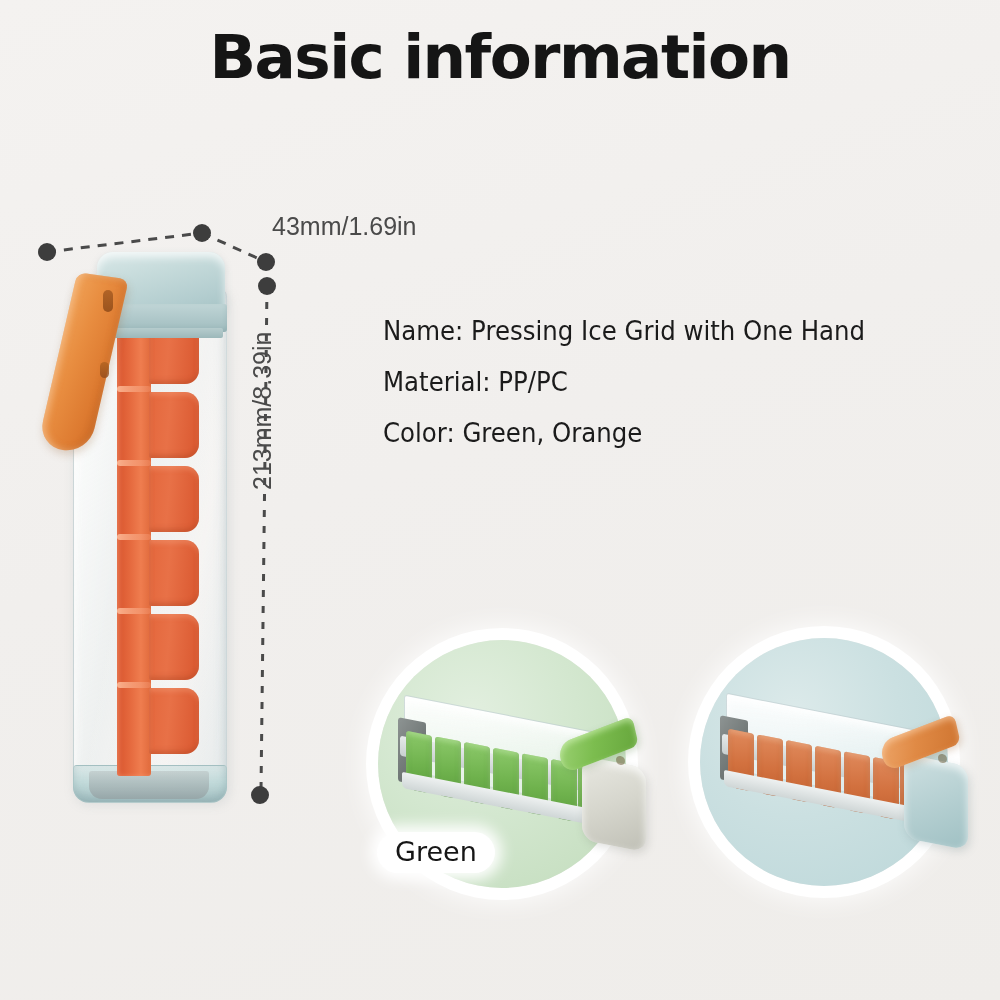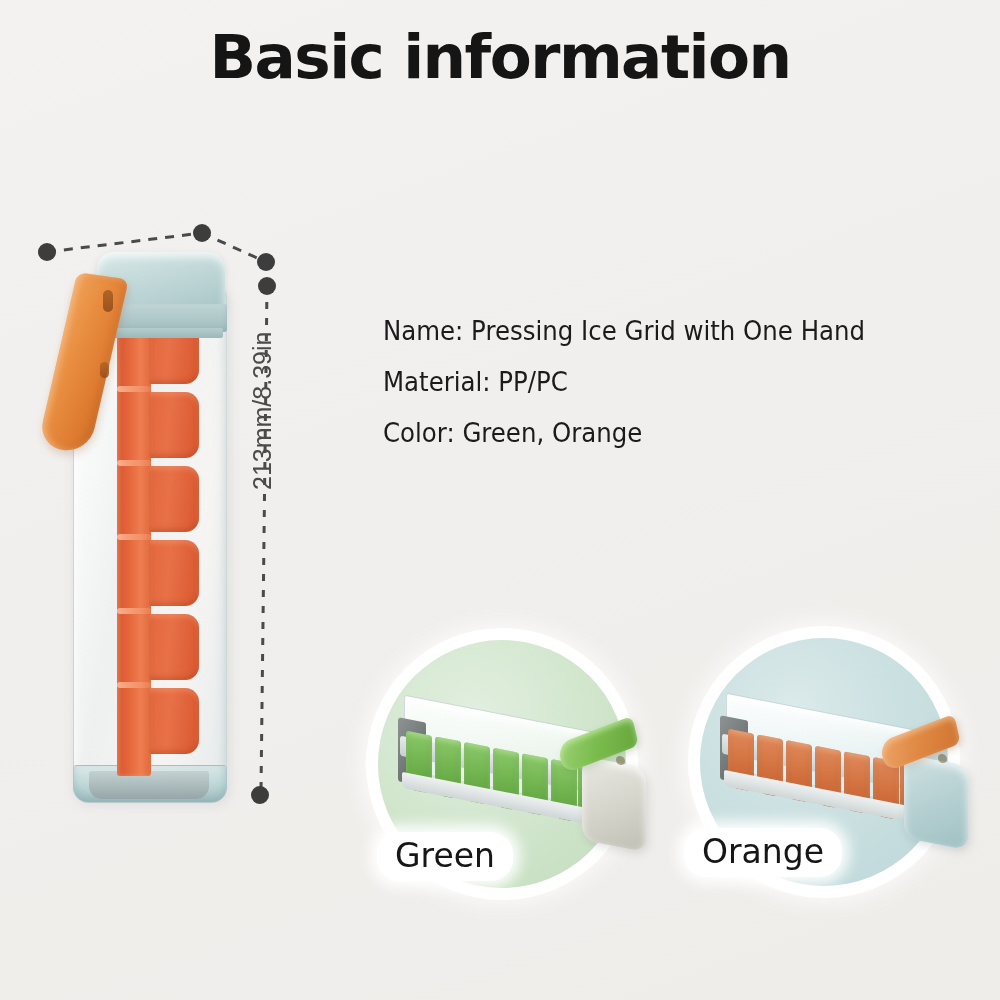--- a/index.html
+++ b/index.html
@@ -385,21 +385,21 @@
     transform: skewY(11deg);
   }
 
   
   .variant-label {
     position: absolute;
     background: #ffffff;
     border-radius: 22px;
     padding: 4px 18px 6px 18px;
     font-family: "DejaVu Sans", sans-serif;
-    font-size: 33px;
+    font-size: 27px;
     color: #161616;
     white-space: nowrap;
     box-shadow: 0 0 14px 7px rgba(255,255,255,0.95);
   }
   .label-green  { left: 377px; top: 832px; }
   .label-orange { left: 684px; top: 828px; }
 </style>
 </head>
 <body>
 
@@ -415,20 +415,21 @@
 
     <path d="M 267 286 L 261 790" stroke="#4a4a4a" stroke-width="3" stroke-dasharray="7,9" fill="none"></path>
 
     <circle cx="47" cy="252" r="9" fill="#3d3d3d"></circle>
     <circle cx="202" cy="233" r="9" fill="#3d3d3d"></circle>
     <circle cx="266" cy="262" r="9" fill="#3d3d3d"></circle>
     <circle cx="267" cy="286" r="9" fill="#3d3d3d"></circle>
     <circle cx="260" cy="795" r="9" fill="#3d3d3d"></circle>
   </svg>
 
+  <div class="dim-label dim-depth">43mm/1.69in</div>
   <div class="dim-label dim-height">213mm/8.39in</div>
 
   <div class="product-main">
     <div class="bottle-body"></div>
     <div class="bottle-base"></div>
     <div class="bottle-base-inner"></div>
 
     <div class="ice-tray">
       <div class="tray-spine"></div>
       <div class="tray-cells">
@@ -498,15 +499,14 @@
         <div class="hcube" style="left:116px"></div>
         <div class="hcube" style="left:145px"></div>
         <div class="hcube" style="left:172px"></div>
       </div>
       <div class="htray-base"></div>
       <div class="htray-block"></div>
       <div class="hlever"></div>
       <div class="hlever-dot"></div>
     </div>
   </div>
-  <div class="variant-label label-orange">Orange</div>
 
 </div>
 
 </body></html>

